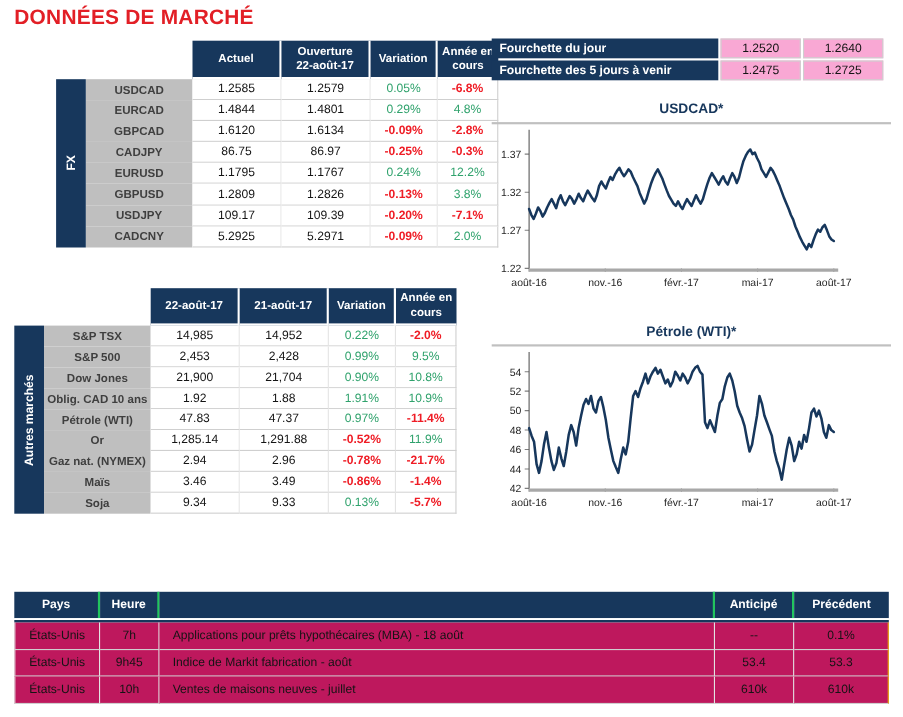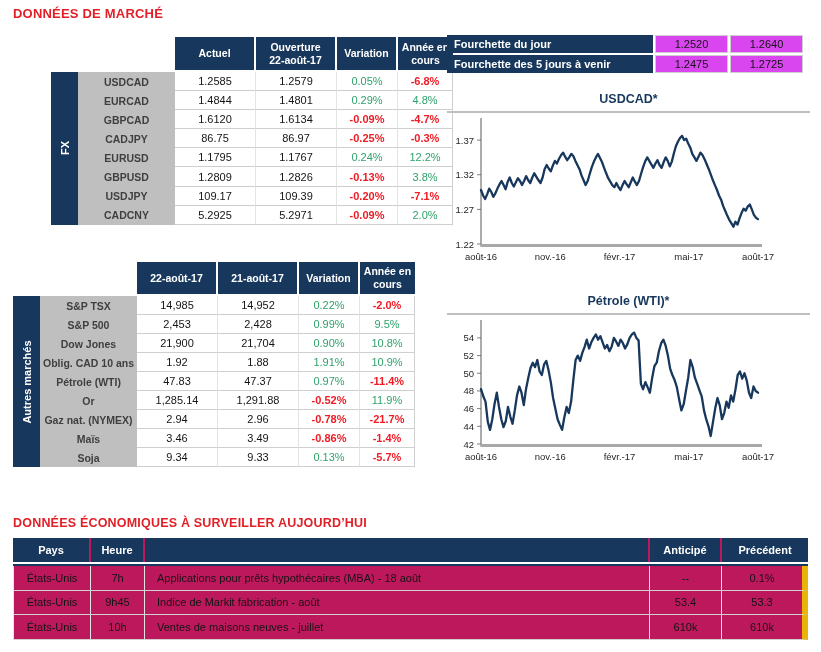--- a/index.html
+++ b/index.html
@@ -1,19 +1,19 @@
 <!DOCTYPE html>
 <html><head>
 <meta charset="utf-8">
 <style>
   html,body { margin:0; padding:0; background:#fff; }
   .page { position:relative; width:821px; height:652px; background:#fff;
           font-family:"Liberation Sans", sans-serif; overflow:hidden; }
 
-  .sec-title { position:absolute; color:#E21F26; font-weight:bold; font-size:13px; letter-spacing:.2px; }
+  .sec-title { position:absolute; color:#E21F26; font-weight:bold; font-size:19px; letter-spacing:.2px; }
   #market-title { left:13px; top:6px; }
   #econ-title  { left:13px; top:516px; font-size:12.5px; }
 
   
   .mkt-grid { position:absolute; display:grid; grid-template-columns:27px 97px 81px 81px 61px 55px; }
   #fx-table      { left:13px; top:37px;  grid-template-rows:35px repeat(8,19.1px);padding-left:38px; }
   #markets-table { left:13px; top:262px; grid-template-rows:34px repeat(9,19px);  }
   .hdr { background:#17375C; color:#fff; font-weight:bold; font-size:10.5px; line-height:1.2;
          display:flex; flex-direction:column; align-items:center; justify-content:center;
          text-align:center; border-right:2px solid #fff; border-bottom:2px solid #fff; box-sizing:border-box; }
@@ -27,47 +27,47 @@
          justify-content:center; border-right:1px solid #E3E3E3; border-bottom:1px solid #CFCFCF; box-sizing:border-box; }
   .val.lastcol { border-right:1px solid #CFCFCF; }
   .pos { color:#2FA26C; }
   .neg { color:#EF1C25;font-weight:bold; }
 
   
   .ranges { position:absolute; left:447px; top:35px; width:361px; }
   .range-row { display:flex; height:18px; margin-bottom:2px; font-size:11px; }
   .range-label { width:206px; background:#17375C; color:#fff; font-weight:bold;
                  display:flex; align-items:center; padding-left:7px; box-sizing:border-box; }
-  .range-val { width:73px; margin-left:2px; border:1px solid #CFCFCF; background:#d946ef; color:#141414;
+  .range-val { width:73px; margin-left:2px; border:1px solid #CFCFCF; background:#f9a8d4; color:#141414;
                display:flex; align-items:center; justify-content:center; box-sizing:border-box; }
 
   
   .chart-block { position:absolute; left:447px; width:363px; }
   #chart-usdcad { top:92px; }
   #chart-wti    { top:294px; }
   .chart-title { color:#17375C; font-weight:bold; font-size:12.5px; height:16px;text-align:center; }
   .chart-rule  { height:2px; background:#C0C0C0; margin-top:3px; }
   svg.chart { display:block; margin-top:1px; }
 
   .source-note { position:absolute; right:13px; top:496px; font-size:10.5px;
                  font-style:italic; font-weight:bold; color:#1F1F1F; }
 
   
   .econ-grid { position:absolute; left:13px; top:538px; display:grid;
                grid-template-columns:78px 54px 505px 72px 86px;
                grid-template-rows:24px 4px repeat(3,24.5px); font-size:11px; }
   .ehdr { background:#17375C; color:#fff; font-weight:bold; font-size:11px;
-          display:flex; align-items:center; justify-content:center; border-right:2px solid #be185d; box-sizing:border-box; }
+          display:flex; align-items:center; justify-content:center; border-right:2px solid #22c55e; box-sizing:border-box; }
   .ehdr.last { border-right:none; }
   .esep { grid-column:1 / -1; background:linear-gradient(#fff 0,#fff 2px,#17375C 2px,#17375C 4px); }
   .ecell { background:#be185d; color:#141414; display:flex; align-items:center; justify-content:center;
            border-bottom:1px solid #CFCFCF; border-right:1px solid #E3E3E3; box-sizing:border-box; }
   .ecell.left { justify-content:flex-start; padding-left:12px; }
   .ecell.firstcol { border-left:1px solid #E3E3E3; }
-  .ecell.lastcol  { border-right:6px solid #eab308; }
+  .ecell.lastcol  { border-right:1px solid #eab308; }
 </style>
 </head>
 <body>
 
 <div class="page">
 
   <div id="market-title" class="sec-title">DONNÉES DE MARCHÉ</div>
 
   <div id="fx-table" class="mkt-grid">
       <div class="spacer" style="grid-column: 1 / span 2;"></div>
@@ -95,21 +95,21 @@
       <div class="val neg lastcol">-6.8%</div>
       <div class="lbl">EURCAD</div>
       <div class="val">1.4844</div>
       <div class="val">1.4801</div>
       <div class="val pos">0.29%</div>
       <div class="val pos lastcol">4.8%</div>
       <div class="lbl">GBPCAD</div>
       <div class="val">1.6120</div>
       <div class="val">1.6134</div>
       <div class="val neg">-0.09%</div>
-      <div class="val neg lastcol">-4.7%</div>
+      <div class="val neg lastcol">-2.8%</div>
       <div class="lbl">CADJPY</div>
       <div class="val">86.75</div>
       <div class="val">86.97</div>
       <div class="val neg">-0.25%</div>
       <div class="val neg lastcol">-0.3%</div>
       <div class="lbl">EURUSD</div>
       <div class="val">1.1795</div>
       <div class="val">1.1767</div>
       <div class="val pos">0.24%</div>
       <div class="val pos lastcol">12.2%</div>
@@ -263,21 +263,20 @@
         <text x="241.75" y="144" text-anchor="middle" font-size="9.5" fill="#262626" font-family="&quot;Liberation Sans&quot;, sans-serif">mai-17</text>
         <line x1="311" y1="128" x2="311" y2="131" stroke="#7F7F7F" stroke-width="1"></line>
         <text x="311" y="144" text-anchor="middle" font-size="9.5" fill="#262626" font-family="&quot;Liberation Sans&quot;, sans-serif">août-17</text>
         <line x1="34" y1="4" x2="34" y2="128" stroke="#595959" stroke-width="1"></line>
         <line x1="34" y1="129.5" x2="315" y2="129.5" stroke="#A8A8A8" stroke-width="3"></line>
         <polyline points="34.0,73.2 36.3,80.3 38.5,85.6 40.8,105.9 43.0,113.9 45.3,103.2 47.5,88.2 49.8,76.7 52.0,90.9 54.3,103.2 56.5,111.2 58.8,105.0 61.0,90.9 63.3,100.6 65.5,107.7 67.8,94.4 70.0,79.4 72.3,70.5 74.5,76.7 76.8,89.1 79.0,73.2 81.3,61.7 83.5,52.0 85.8,46.7 88.0,51.1 90.3,44.0 92.6,55.5 94.8,59.0 97.1,48.4 99.3,44.9 101.6,54.6 103.8,66.1 106.1,82.0 108.3,92.6 110.6,103.2 112.8,108.6 115.1,113.9 117.3,101.5 119.6,90.9 121.8,97.1 124.1,85.6 126.3,64.3 128.6,44.0 130.8,39.6 133.1,44.9 135.3,36.9 137.6,30.8 139.8,23.7 142.1,32.5 144.3,26.3 146.6,21.9 148.9,18.4 151.1,23.7 153.4,20.1 155.6,26.3 157.9,32.5 160.1,29.0 162.4,35.2 164.6,30.8 166.9,21.9 169.1,25.4 171.4,29.9 173.6,23.7 175.9,27.2 178.1,32.5 180.4,28.1 182.6,21.9 184.9,18.4 187.1,16.6 189.4,21.9 191.6,24.6 193.9,67.9 196.1,73.2 198.4,66.1 200.7,71.4 202.9,76.7 205.2,61.7 207.4,50.2 209.7,46.7 211.9,35.2 214.2,27.2 216.4,23.7 218.7,29.9 220.9,39.6 223.2,52.9 225.4,59.0 227.7,64.3 229.9,71.4 232.2,83.8 234.4,94.4 236.7,88.2 238.9,75.0 241.2,61.7 243.4,44.0 245.7,51.1 247.9,61.7 250.2,67.9 252.4,74.1 254.7,80.3 257.0,94.4 259.2,103.2 261.5,110.3 263.7,120.0 266.0,105.9 268.2,92.6 270.5,82.0 272.7,89.1 275.0,103.2 277.2,97.1 279.5,85.6 281.7,91.8 284.0,79.4 286.2,85.6 288.5,73.2 290.7,59.0 293.0,55.5 295.2,62.6 297.5,57.3 299.7,64.3 302.0,76.7 304.2,82.0 306.5,70.5 308.7,75.0 311.0,76.7" fill="none" stroke="#17375C" stroke-width="2.3" stroke-linejoin="round" stroke-linecap="round"></polyline>
       </svg>
   </div>
 
 
-  <div id="econ-title" class="sec-title">DONNÉES ÉCONOMIQUES À SURVEILLER AUJOURD’HUI</div>
 
   <div class="econ-grid">
       <div class="ehdr">Pays</div>
       <div class="ehdr">Heure</div>
       <div class="ehdr"></div>
       <div class="ehdr">Anticipé</div>
       <div class="ehdr last">Précédent</div>
       <div class="esep"></div>
       <div class="ecell firstcol">États-Unis</div>
       <div class="ecell">7h</div>

